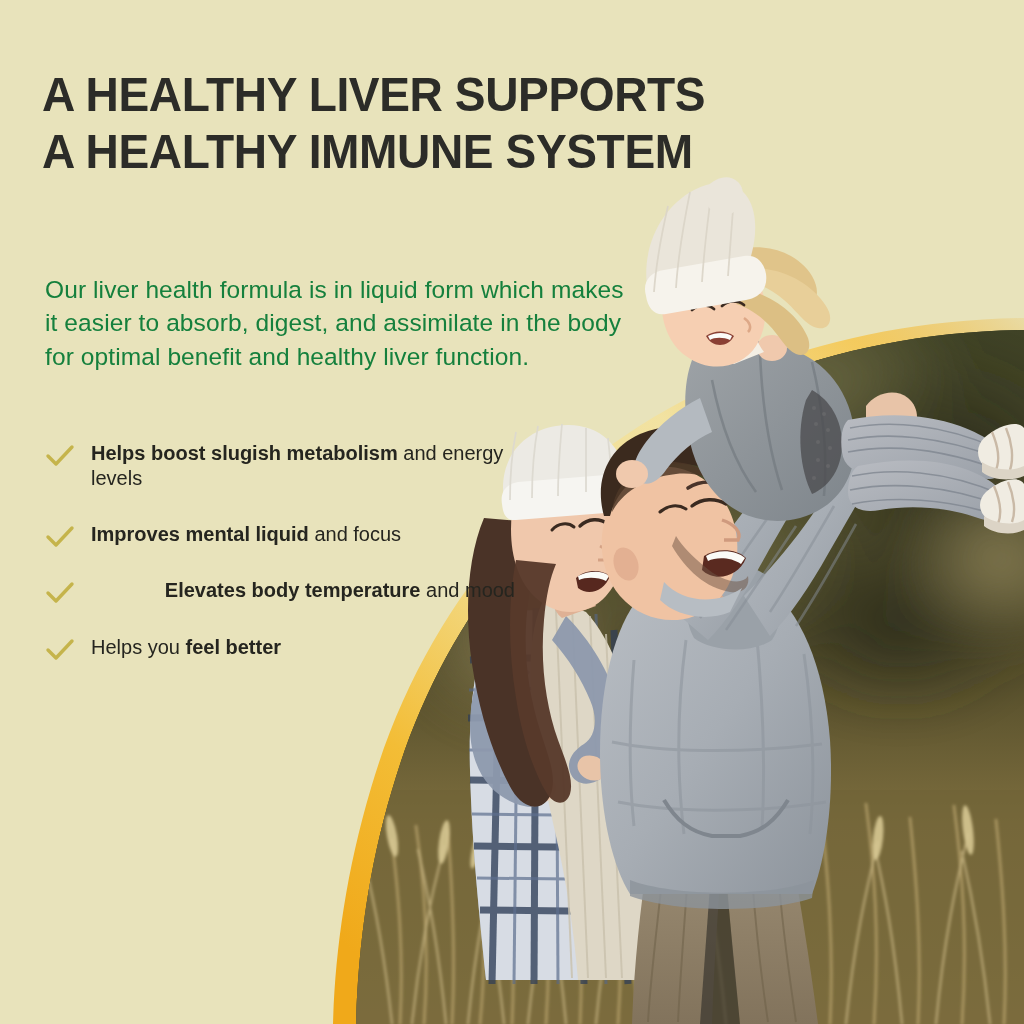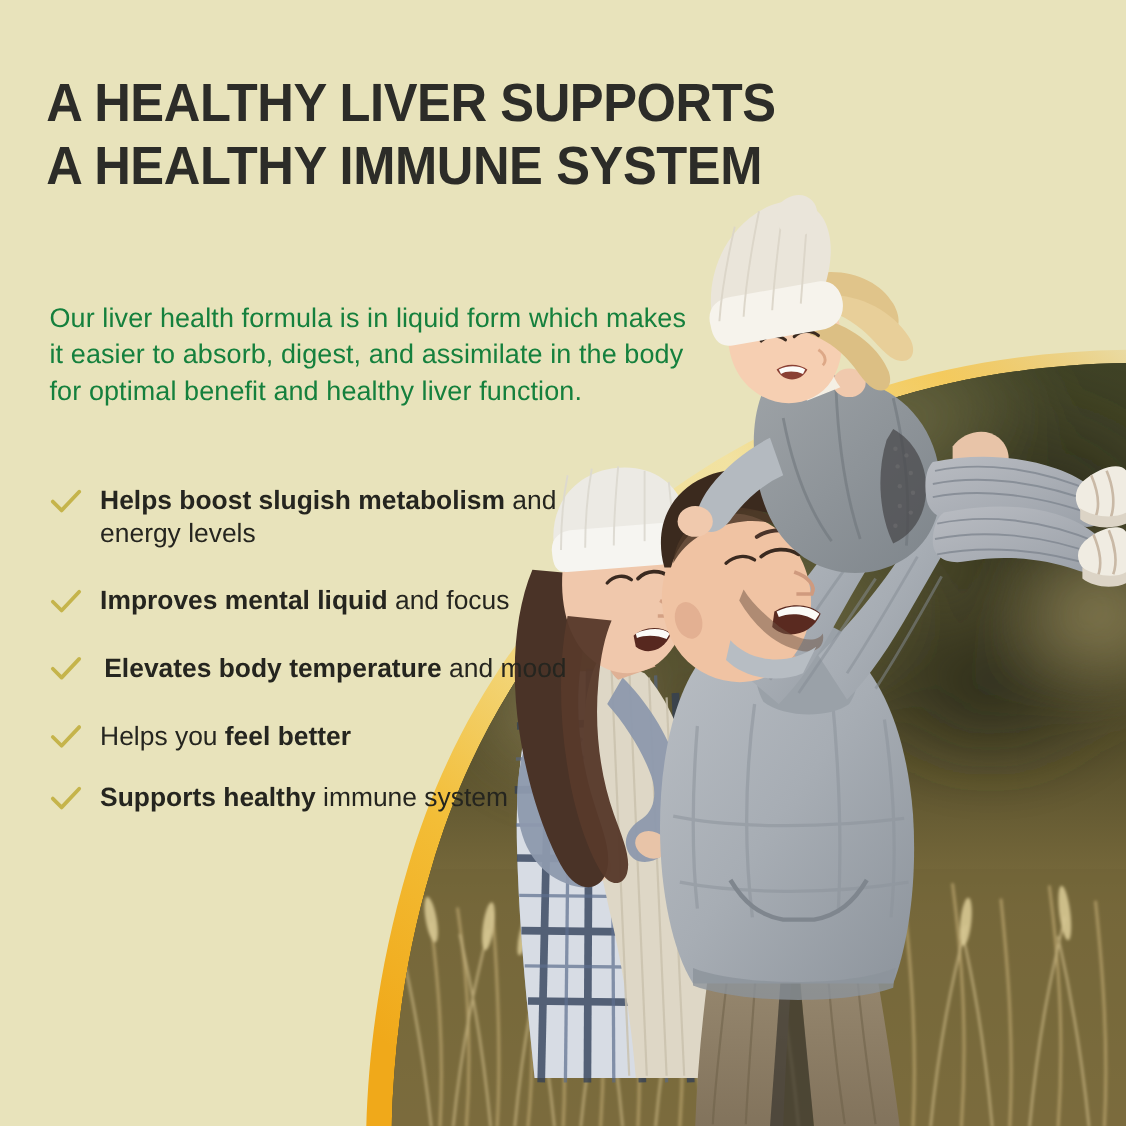--- a/index.html
+++ b/index.html
@@ -104,21 +104,21 @@
     width: 470px;
     margin: 0;
     padding: 0;
     list-style: none;
   }
   .benefit {
     position: relative;
     padding-left: 46px;
     margin-bottom: 26px;
     color: #25251f;
-    font-size: 24px;
+    font-size: 20px;
     line-height: 1.26;
   }
   .benefit:last-child { margin-bottom: 0; }
   .check-icon {
     position: absolute;
     left: 0;
     top: 2px;
     width: 30px;
     height: 26px;
     display: block;
@@ -615,22 +615,16 @@
         <span class="b-strong">Elevates body temperature</span><span class="b-plain"> and mood</span>
       </li>
 
       <li class="benefit r4">
         <svg class="check-icon" viewBox="0 0 30 26">
           <path d="M3 13 L11 21 L27 4" fill="none" stroke="#c5b44b" stroke-width="3.4" stroke-linecap="round" stroke-linejoin="round"></path>
         </svg>
         <span class="b-plain">Helps you </span><span class="b-strong">feel better</span>
       </li>
 
-      <li class="benefit r5">
-        <svg class="check-icon" viewBox="0 0 30 26">
-          <path d="M3 13 L11 21 L27 4" fill="none" stroke="#c5b44b" stroke-width="3.4" stroke-linecap="round" stroke-linejoin="round"></path>
-        </svg>
-        <span class="b-strong">Supports healthy</span><span class="b-plain"> immune system</span>
-      </li>
 
     </ul>
   </div>
 </div>
 
 </body></html>

